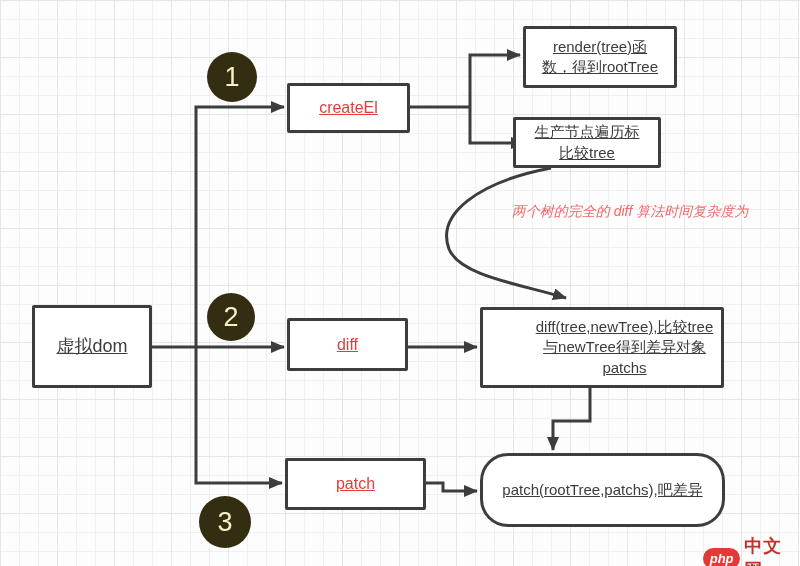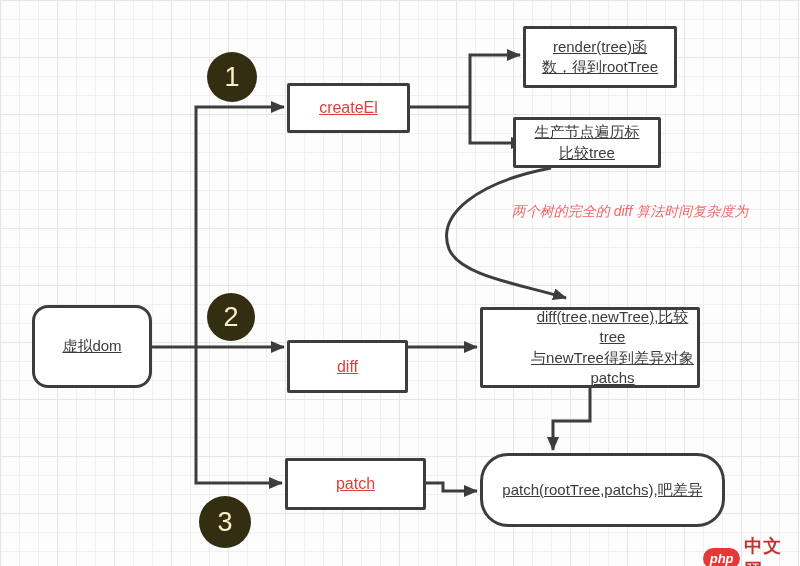--- a/index.html
+++ b/index.html
@@ -19,27 +19,27 @@
   }
   svg.wires{position:absolute;left:0;top:0;width:800px;height:566px;}
   .node{
     position:absolute;box-sizing:border-box;
     border:3px solid var(--line,#3d3d3d);border-radius:2px;
     background:#ffffff;color:#3c3c3c;
     display:flex;flex-direction:column;align-items:center;justify-content:center;
     text-align:center;font-size:15px;line-height:1.35;text-decoration:underline;
   }
   .node.red{color:var(--accent,#e23c3c);font-size:16px;}
-  #n-vdom{left:32px;top:305px;width:120px;height:83px;font-size:15px;border-radius:16px;}
+  #n-vdom{left:32px;top:305px;width:120px;height:83px;font-size:18px;}
   #n-createEl{left:287px;top:83px;width:123px;height:50px;}
-  #n-diff{left:287px;top:340px;width:121px;height:53px;}
+  #n-diff{left:287px;top:318px;width:121px;height:53px;}
   #n-patch{left:285px;top:458px;width:141px;height:52px;}
   #n-render{left:523px;top:26px;width:154px;height:62px;}
   #n-count{left:513px;top:117px;width:148px;height:51px;}
-  #n-diffResult{left:480px;top:307px;width:220px;height:81px;padding-left:45px;}
+  #n-diffResult{left:480px;top:307px;width:244px;height:81px;padding-left:45px;}
   #n-patchResult{left:480px;top:453px;width:245px;height:74px;border-radius:28px;}
   .badge{
     position:absolute;border-radius:50%;
     background:var(--badge_bg,#332e11);color:var(--badge_text,#f7f1c6);
     display:flex;align-items:center;justify-content:center;
     font-size:27px;font-weight:400;
   }
   #badge-1{left:207px;top:52px;width:50px;height:50px;}
   #badge-2{left:207px;top:293px;width:48px;height:48px;}
   #badge-3{left:199px;top:496px;width:52px;height:52px;}

